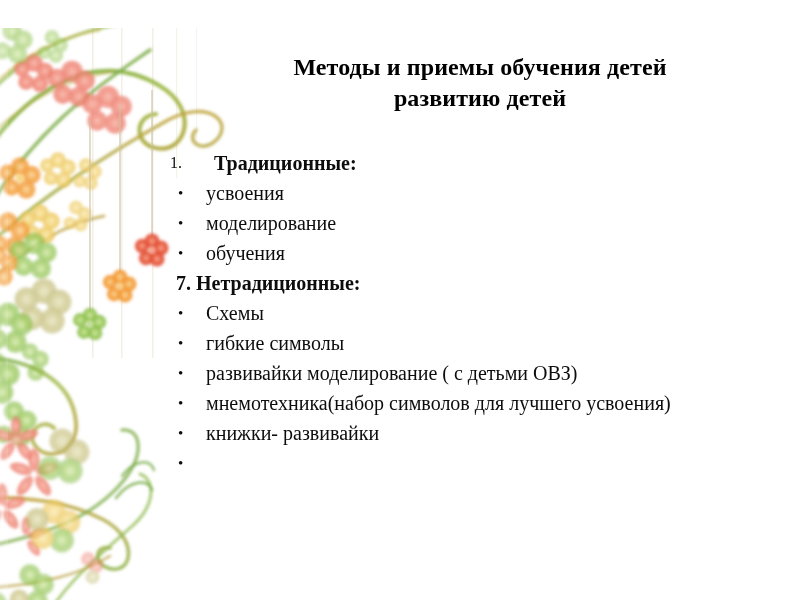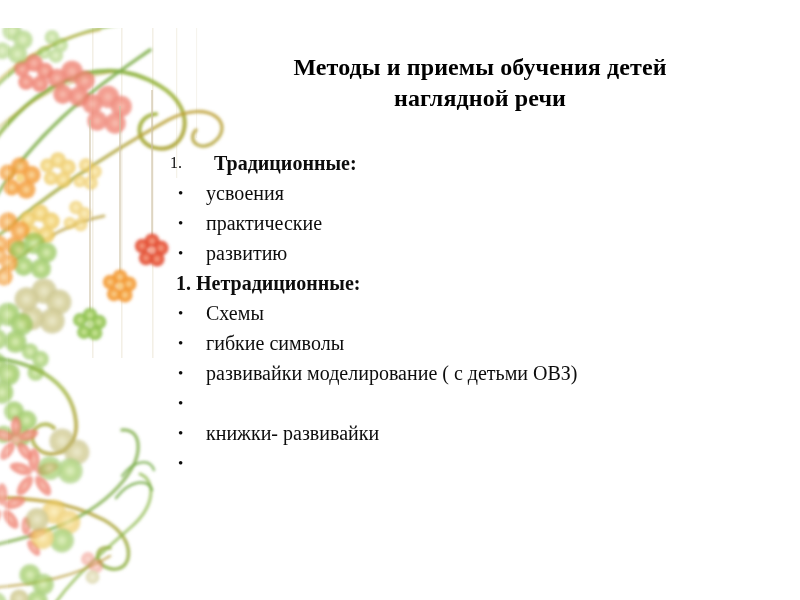--- a/index.html
+++ b/index.html
@@ -396,67 +396,68 @@
           <circle cx="5" cy="10" r="8" fill="url(#gOlive)"></circle>
         </g>
       </g>
 
       <rect x="0" y="0" width="8" height="600" fill="#ffffff" opacity="0.12"></rect>
     </svg>
   </div>
 
   <div id="title-block">
     <div class="title-line">Методы и приемы обучения детей</div>
-    <div class="title-line">наглядной речи</div>
+    <div class="title-line">развитию детей</div>
   </div>
 
   <div id="content">
 
     <div class="row numbered">
       <span class="marker">1.</span>
       <span class="rowtext">Традиционные:</span>
     </div>
 
     <div class="row">
       <span class="marker bullet">•</span>
       <span class="rowtext">усвоения</span>
     </div>
 
     <div class="row">
       <span class="marker bullet">•</span>
-      <span class="rowtext">практические</span>
-    </div>
-
-    <div class="row">
-      <span class="marker bullet">•</span>
-      <span class="rowtext">развитию</span>
+      <span class="rowtext">моделирование</span>
+    </div>
+
+    <div class="row">
+      <span class="marker bullet">•</span>
+      <span class="rowtext">обучения</span>
     </div>
 
     <div class="row heading2">
 
-      <span class="rowtext">1. Нетрадиционные:</span>
+      <span class="rowtext">7. Нетрадиционные:</span>
     </div>
 
     <div class="row">
       <span class="marker bullet">•</span>
       <span class="rowtext">Схемы</span>
     </div>
 
     <div class="row">
       <span class="marker bullet">•</span>
       <span class="rowtext">гибкие символы</span>
     </div>
 
     <div class="row">
       <span class="marker bullet">•</span>
       <span class="rowtext">развивайки моделирование ( с детьми ОВЗ)</span>
     </div>
 
     <div class="row">
       <span class="marker bullet">•</span>
+      <span class="rowtext">мнемотехника(набор символов для лучшего усвоения)</span>
     </div>
 
     <div class="row">
       <span class="marker bullet">•</span>
       <span class="rowtext">книжки- развивайки</span>
     </div>
 
     <div class="row">
       <span class="marker bullet">•</span>
     </div>

